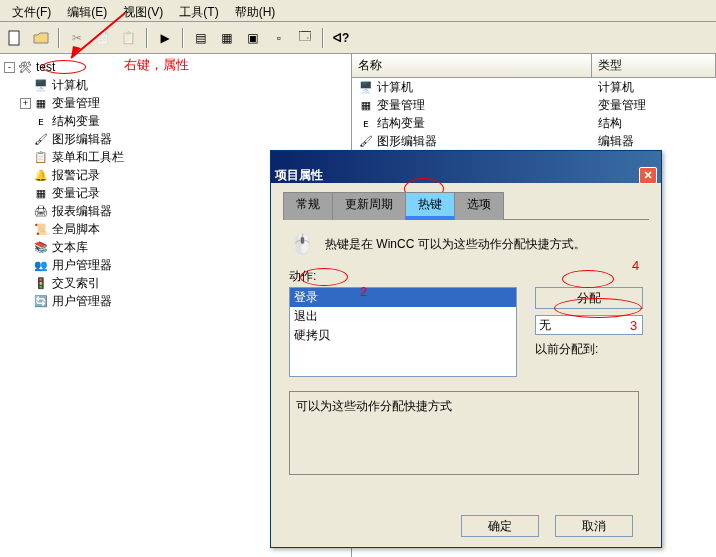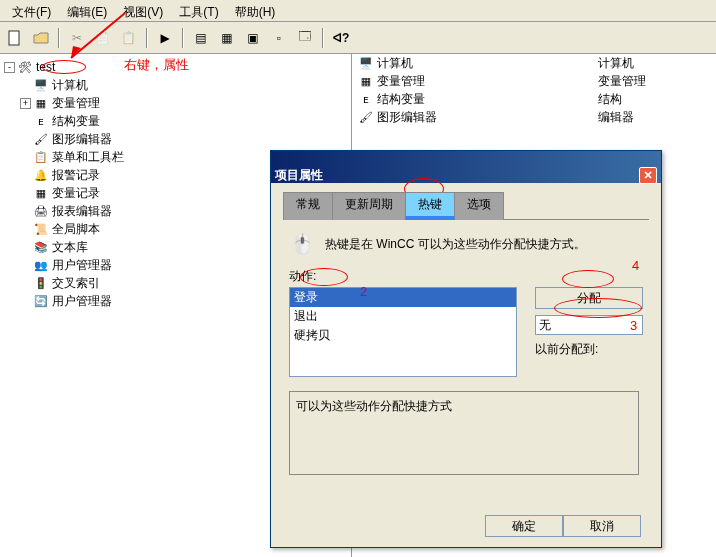--- a/index.html
+++ b/index.html
@@ -33,21 +33,21 @@
 .tab-pane{padding:10px 6px}
 .desc-row{display:flex;align-items:center;gap:8px;margin-bottom:10px}
 .hand{width:28px;height:28px;display:flex;align-items:center;justify-content:center;font-size:20px}
 .action-area{margin-top:4px}
 .listbox{width:230px;height:90px;border:1px solid #7f9db9;background:#fff;overflow:auto}
 .listbox .item{padding:1px 4px}
 .listbox .item.sel{background:#316ac5;color:#fff}
 .btn{min-width:70px;height:22px;background:#ece9d8;border:1px solid #7f9db9;cursor:pointer;padding:0 26px}
 .txtfield{width:108px;height:20px;border:1px solid #7f9db9;background:#fff;padding:1px 3px}
 .desc-box{width:350px;height:84px;border:1px solid #888;padding:6px;background:#ece9d8;margin-top:14px}
-.dlg-foot{position:absolute;bottom:10px;right:20px;display:flex;gap:0}
+.dlg-foot{position:absolute;bottom:10px;right:28px;display:flex;gap:16px}
 .ann-arrow{position:absolute;left:65px;top:8px;pointer-events:none}
 .ann-txt{position:absolute;color:#e00;font-size:13px}
 .ann-circ{position:absolute;border:1px solid #e00;border-radius:50%;pointer-events:none}
 .ann-num{position:absolute;color:#e00;font-size:13px}
 </style>
 </head>
 <body>
 
 <div class="menubar">
   <span>文件(F)</span>
@@ -168,20 +168,24 @@
         <div class="tree-row">
           <span class="spc" style="width:16px"></span>
           <span class="spc" style="width:13px"></span>
           <span class="ticon">🔄</span>
           <span>用户管理器</span>
         </div>
       </div>
   </div>
 
   <div class="right">
+    <div class="list-h">
+      <div class="lhc lhc1">名称</div>
+      <div class="lhc lhc2">类型</div>
+    </div>
     <div class="list-b" id="list-body">
         <div class="list-r">
           <div class="c1">
             <span class="ticon">🖥️</span>
             <span>计算机</span>
           </div>
           <div class="c2">计算机</div>
         </div>
         <div class="list-r">
           <div class="c1">

